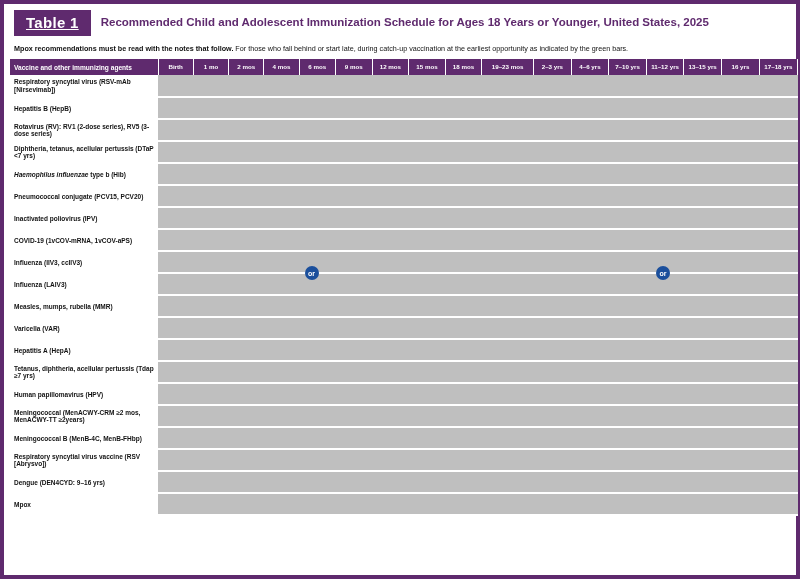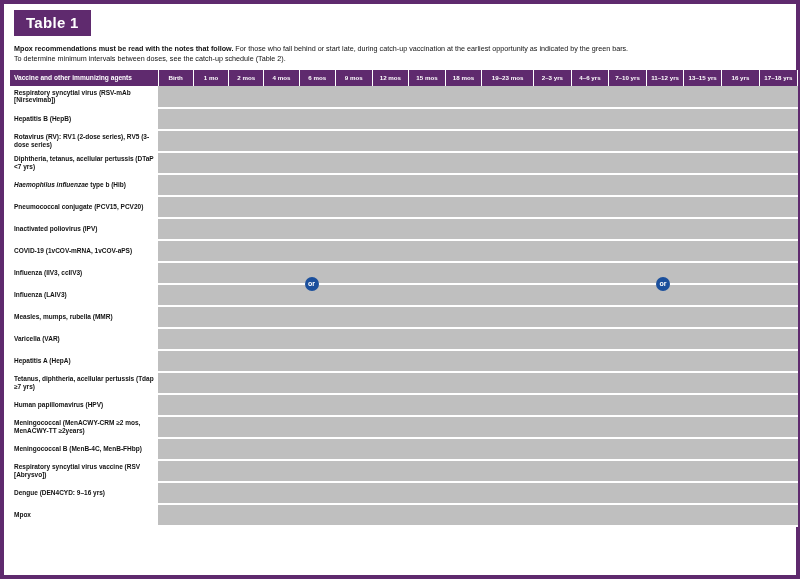--- a/index.html
+++ b/index.html
@@ -23,20 +23,21 @@
     display:flex;align-items:center;
     padding:6px 10px 6px 10px;
     gap:10px;
   }
   .tablebadge{
     background:#5f2a6e;color:#fff;
     font-size:15px;font-weight:bold;
     padding:4px 12px 5px 12px;
     letter-spacing:.3px;
     white-space:nowrap;
+    text-decoration:underline;
   }
   .maintitle{
     color:#5f2a6e;font-size:11.5px;font-weight:bold;
     line-height:1.15;
   }
   .notes{
     padding:2px 10px 5px 10px;
     font-size:7.2px;line-height:1.45;color:#111;
   }
   .notes b{font-weight:bold;}
@@ -119,27 +120,27 @@
   }
   .dots span{display:block;width:3px;height:3px;background:#f5c518;}
 </style>
 </head>
 <body>
 
 <div class="page">
 
   <div class="header">
     <div class="tablebadge">Table 1</div>
+    <div class="maintitle">Recommended Child and Adolescent Immunization Schedule for Ages 18 Years or Younger, United States, 2025</div>
   </div>
 
   <div class="notes">
     <div>
       <b>Mpox recommendations must be read with the notes that follow.</b><span> For those who fall behind or start late, during catch-up vaccination at the earliest opportunity as indicated by the green bars.</span>
     </div>
-    <div>To determine minimum intervals between doses, see the catch-up schedule (Table 2).</div>
   </div>
 
   <div class="grid">
     <table>
       <colgroup>
         <col style="width:148px">
         <col style="width:640px">
       </colgroup>
       <thead>
         <tr class="colhead">

